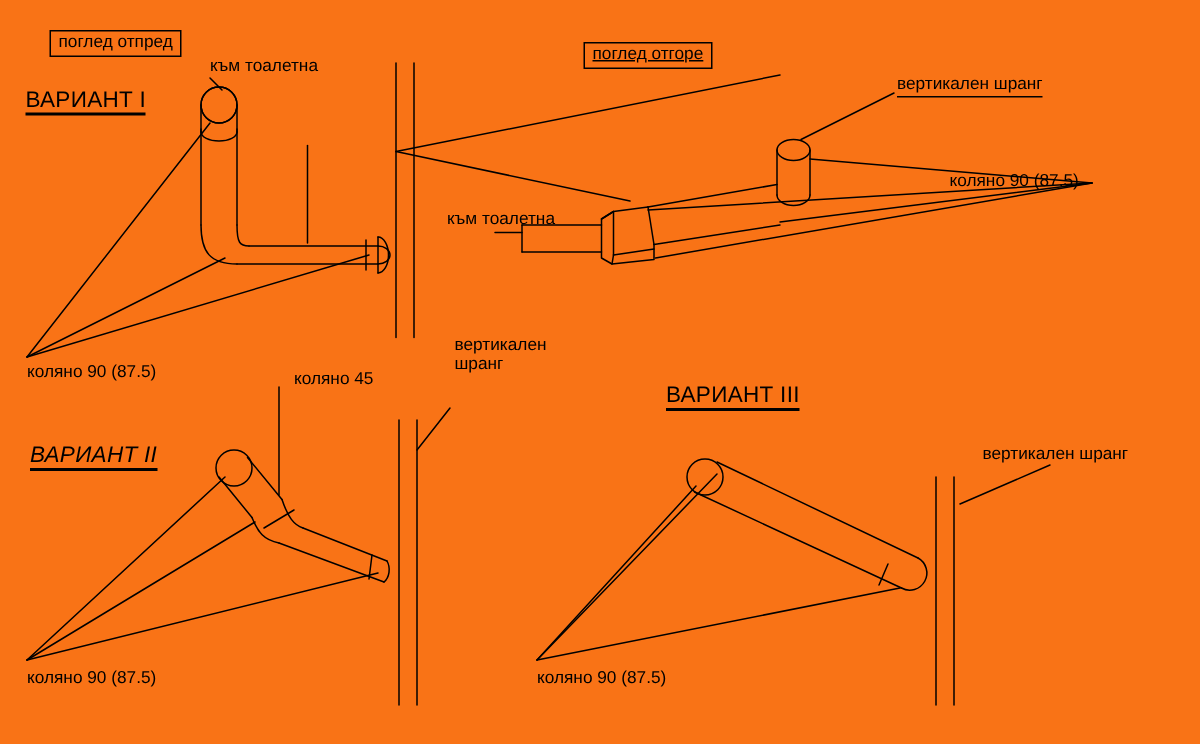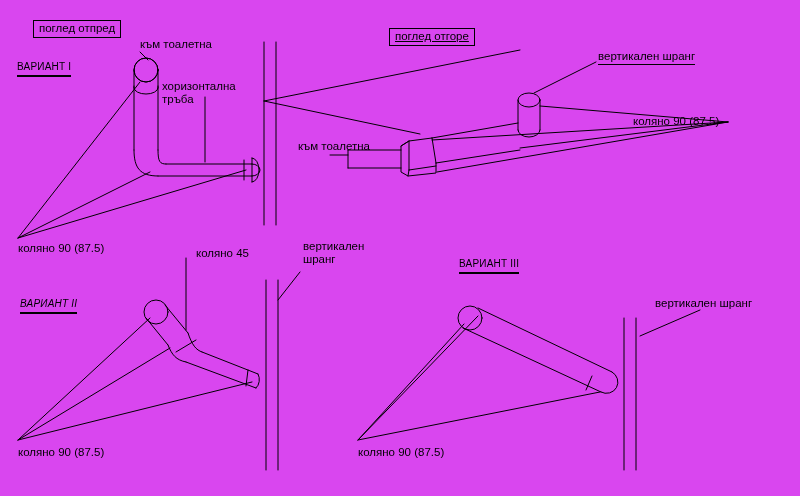--- a/index.html
+++ b/index.html
@@ -4,21 +4,21 @@
 <style>
   html, body {
     margin: 0;
     padding: 0;
     background: #ffffff;
   }
   #root {
     position: relative;
     width: 800px;
     height: 496px;
-    background: #d946ef;
+    background: #f97316;
     font-family: "Liberation Sans", sans-serif;
     overflow: hidden;
   }
   svg.layer {
     position: absolute;
     left: 0;
     top: 0;
     width: 800px;
     height: 496px;
   }
@@ -28,21 +28,21 @@
     font-size: 11.5px;
     color: #000000;
     white-space: nowrap;
     line-height: 13px;
   }
   .lbl.boxed {
     border: 1px solid #000000;
     padding: 1px 5px 2px 5px;
   }
   .lbl.variant {
-    font-size: 10px;
+    font-size: 15px;
     letter-spacing: 0.2px;
   }
   .lbl.variant.underlined {
     border-bottom: 2px solid #000000;
     padding-bottom: 2px;
   }
   .lbl.underline-thin {
     border-bottom: 1px solid #000000;
     padding-bottom: 1px;
   }
@@ -172,39 +172,37 @@
   </svg>
 
   <div class="lbl boxed" style="left:33px; top:20px;">поглед отпред</div>
 
   <div class="lbl boxed" style="left:389px; top:28px;text-decoration:underline;">поглед отгоре</div>
 
   <div class="lbl variant underlined" style="left:17px; top:60px;">ВАРИАНТ I</div>
 
   <div class="lbl" style="left:140px; top:38px;">към тоалетна</div>
 
-  <div class="lbl multiline" style="left:162px; top:80px;">хоризонтална
-тръба</div>
 
   <div class="lbl underline-thin" style="left:598px; top:50px;">вертикален шранг</div>
 
   <div class="lbl" style="left:633px; top:115px;">коляно 90 (87.5)</div>
 
   <div class="lbl" style="left:298px; top:140px;">към тоалетна</div>
 
   <div class="lbl" style="left:18px; top:242px;">коляно 90 (87.5)</div>
 
   <div class="lbl" style="left:160px; top:247px;padding-left:36px;">коляно 45</div>
 
-  <div class="lbl multiline" style="left:303px; top:240px;">вертикален
+  <div class="lbl multiline" style="left:303px; top:224px;">вертикален
 шранг</div>
 
   <div class="lbl variant underlined" style="left:20px; top:297px;font-style:italic;">ВАРИАНТ II</div>
 
-  <div class="lbl variant underlined" style="left:459px; top:257px;">ВАРИАНТ III</div>
+  <div class="lbl variant underlined" style="left:444px; top:257px;">ВАРИАНТ III</div>
 
   <div class="lbl" style="left:655px; top:297px;">вертикален шранг</div>
 
   <div class="lbl" style="left:18px; top:446px;">коляно 90 (87.5)</div>
 
   <div class="lbl" style="left:358px; top:446px;">коляно 90 (87.5)</div>
 
 </div>
 
 </body></html>

